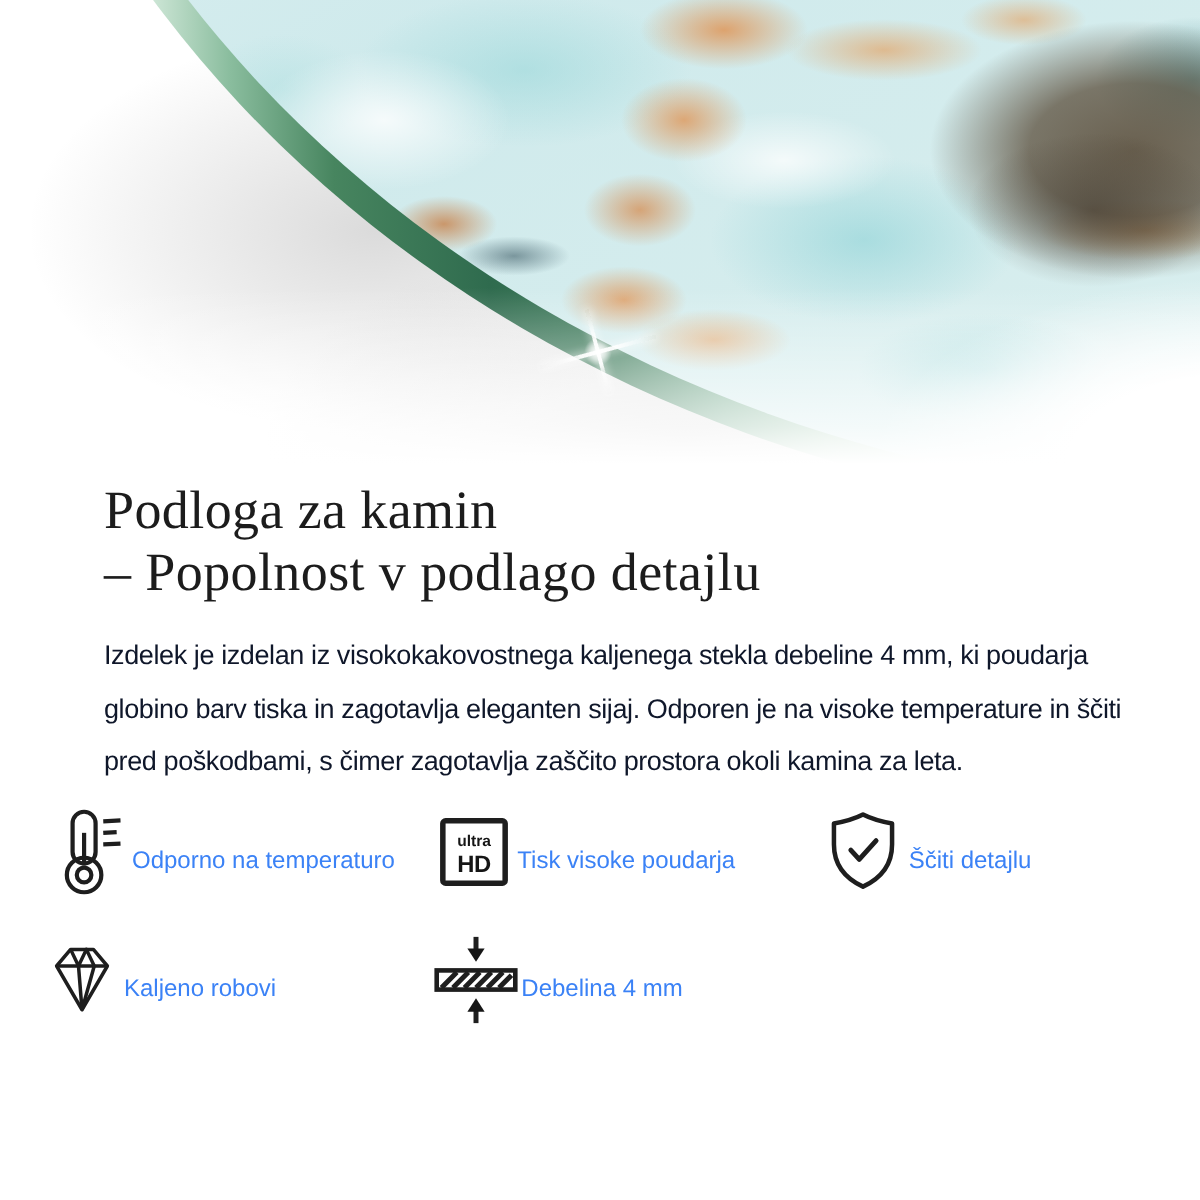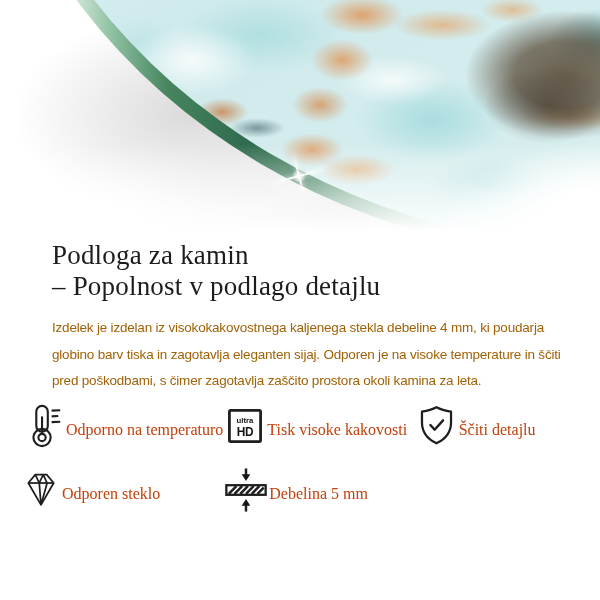--- a/index.html
+++ b/index.html
@@ -50,27 +50,27 @@
     box-shadow:0 0 5px rgba(255,255,255,.9);}
   .sp-v{left:29px;top:8px;width:2px;height:44px;
     background:linear-gradient(to bottom, rgba(255,255,255,0), rgba(255,255,255,.95) 35%, rgba(255,255,255,.95) 65%, rgba(255,255,255,0));
     box-shadow:0 0 5px rgba(255,255,255,.9);}
   .sp-dot{left:23px;top:23px;width:14px;height:14px;border-radius:50%;
     background:radial-gradient(circle, rgba(255,255,255,1) 0%, rgba(255,255,255,.55) 40%, rgba(255,255,255,0) 70%);}
 
   
   .title{margin:8px 0 0 40px;font-family:"Liberation Serif","DejaVu Serif",serif;font-weight:400;
     font-size:27px;line-height:31px;color:#1c1c1c;letter-spacing:.2px;}
-  .desc{margin:13px 40px 0 40px;font-size:13.5px;line-height:26.5px;color:#a16207;letter-spacing:-.2px;}
+  .desc{margin:13px 40px 0 40px;font-size:13.5px;line-height:26.5px;color:#0f172a;letter-spacing:-.2px;}
 
   
   .features{margin-top:8px;display:grid;grid-template-columns:repeat(3,1fr);row-gap:18px;padding:0 8px;}
   .feature{display:flex;flex-direction:row;align-items:center;}
   .ficon-box{height:46px;display:flex;align-items:center;justify-content:center;}
-  .flabel{margin-top:9px;font-size:16px;color:#c2410c;white-space:nowrap;font-family:Liberation Serif, serif;}
+  .flabel{margin-top:9px;font-size:12px;color:#3b82f6;white-space:nowrap;}
   .ficon{display:block;stroke:#1e1e1e;fill:none;stroke-width:2.2;}
   .t-small{font-family:"Liberation Sans",sans-serif;font-size:8.5px;font-weight:700;fill:#151515;stroke:none;}
   .t-big{font-family:"Liberation Sans",sans-serif;font-size:13px;font-weight:800;letter-spacing:-.3px;fill:#151515;stroke:none;}
   .hatch-tri{width:40px;height:34px;margin-top:6px;
     clip-path:polygon(0 100%, 100% 0%, 100% 100%);
     background:repeating-linear-gradient(135deg,#181818 0 4.2px, rgba(0,0,0,0) 4.2px 10.2px);}
 </style>
 </head>
 <body>
 
@@ -109,21 +109,21 @@
     </div>
 
     <div class="feature">
       <div class="ficon-box">
         <svg class="ficon" width="44" height="44" viewBox="0 0 48 48">
           <rect x="7" y="7" width="34" height="34" rx="1.5" stroke-width="3"></rect>
           <text x="24" y="20.5" text-anchor="middle" class="t-small">ultra</text>
           <text x="24" y="35" text-anchor="middle" class="t-big">HD</text>
         </svg>
       </div>
-      <div class="flabel">Tisk visoke kakovosti</div>
+      <div class="flabel">Tisk visoke poudarja</div>
     </div>
 
     <div class="feature">
       <div class="ficon-box">
         <svg class="ficon" width="45" height="45" viewBox="0 0 48 48">
           <path d="M24 4.5 C28.5 6.8 34.5 8.4 39.5 9.3 L39.5 20.5 C39.5 31.5 33 38.8 24 43 C15 38.8 8.5 31.5 8.5 20.5 L8.5 9.3 C13.5 8.4 19.5 6.8 24 4.5 Z" stroke-width="2.4" stroke-linejoin="round"></path>
           <path d="M17.5 23.5 L22 28.5 L31 18.5" stroke-width="2.6" stroke-linecap="round" stroke-linejoin="round"></path>
         </svg>
       </div>
       <div class="flabel">Ščiti detajlu</div>
@@ -131,32 +131,32 @@
 
     <div class="feature">
       <div class="ficon-box">
         <svg class="ficon" width="42" height="42" viewBox="0 0 48 48">
           <path d="M9.5 16 L17.5 6.5 L30.5 6.5 L38.5 16 L24 41 Z" stroke-width="2" stroke-linejoin="round"></path>
           <line x1="9.5" y1="16" x2="38.5" y2="16" stroke-width="2"></line>
           <path d="M17.5 6.5 L22 16 L26.5 6.5 L31 16" stroke-width="2" stroke-linejoin="round"></path>
           <path d="M22 16 L24 41 M31 16 L24 41" stroke-width="2" stroke-linejoin="round"></path>
         </svg>
       </div>
-      <div class="flabel">Odporen steklo</div>
+      <div class="flabel">Kaljeno robovi</div>
     </div>
 
 
     <div class="feature">
       <div class="ficon-box">
         <svg class="ficon" width="46" height="46" viewBox="0 0 48 48">
           <line x1="24" y1="1.5" x2="24" y2="9" stroke-width="2.6"></line>
           <path d="M19.5 7.5 L24 14.5 L28.5 7.5 Z" fill="#161616" stroke="none"></path>
           <rect x="3.5" y="19" width="41" height="10" stroke-width="2.4"></rect>
           <path d="M6 28 L14 20 M12 28 L20 20 M18 28 L26 20 M24 28 L32 20 M30 28 L38 20 M36 28 L42.5 21.5" stroke-width="2.6"></path>
           <line x1="24" y1="46.5" x2="24" y2="39" stroke-width="2.6"></line>
           <path d="M19.5 40.5 L24 33.5 L28.5 40.5 Z" fill="#161616" stroke="none"></path>
         </svg>
       </div>
-      <div class="flabel">Debelina 5 mm</div>
+      <div class="flabel">Debelina 4 mm</div>
     </div>
 
   </div>
 </div>
 
 </body></html>

